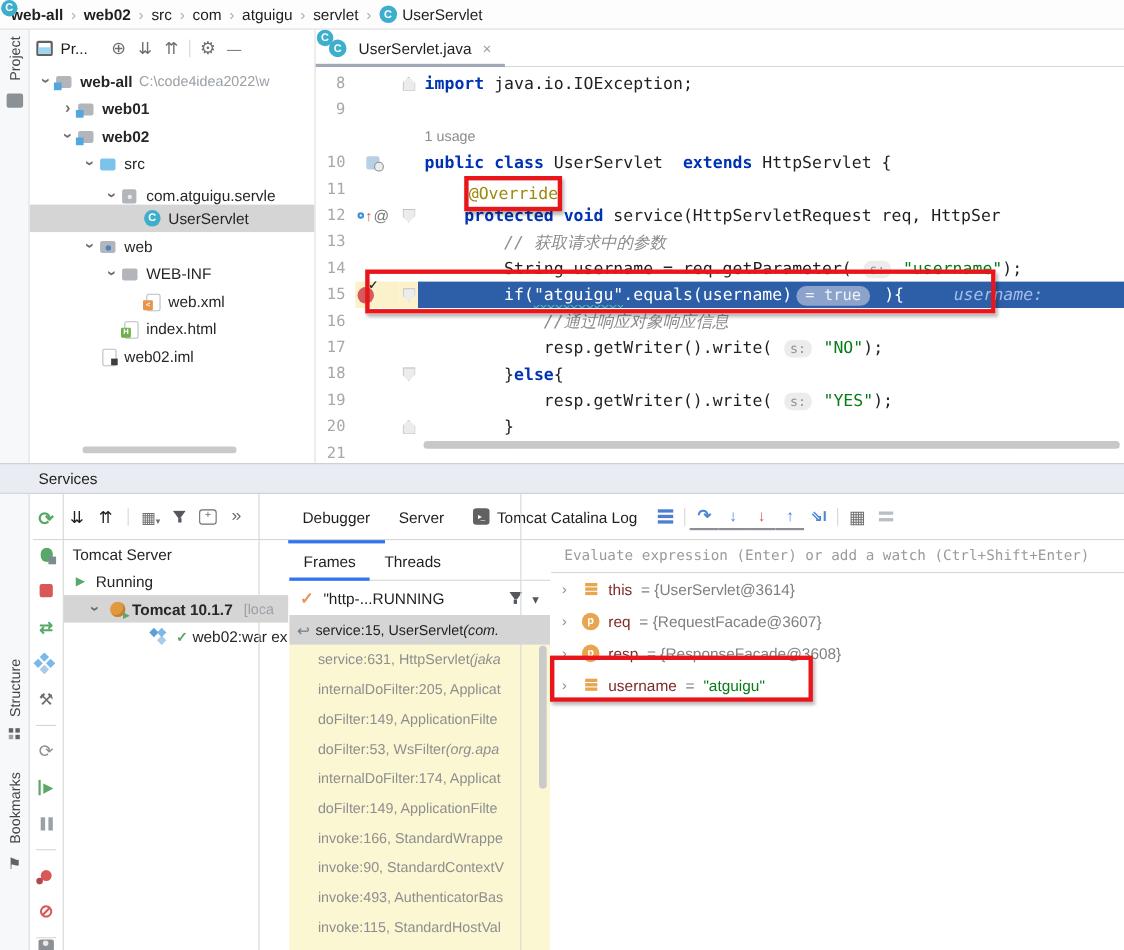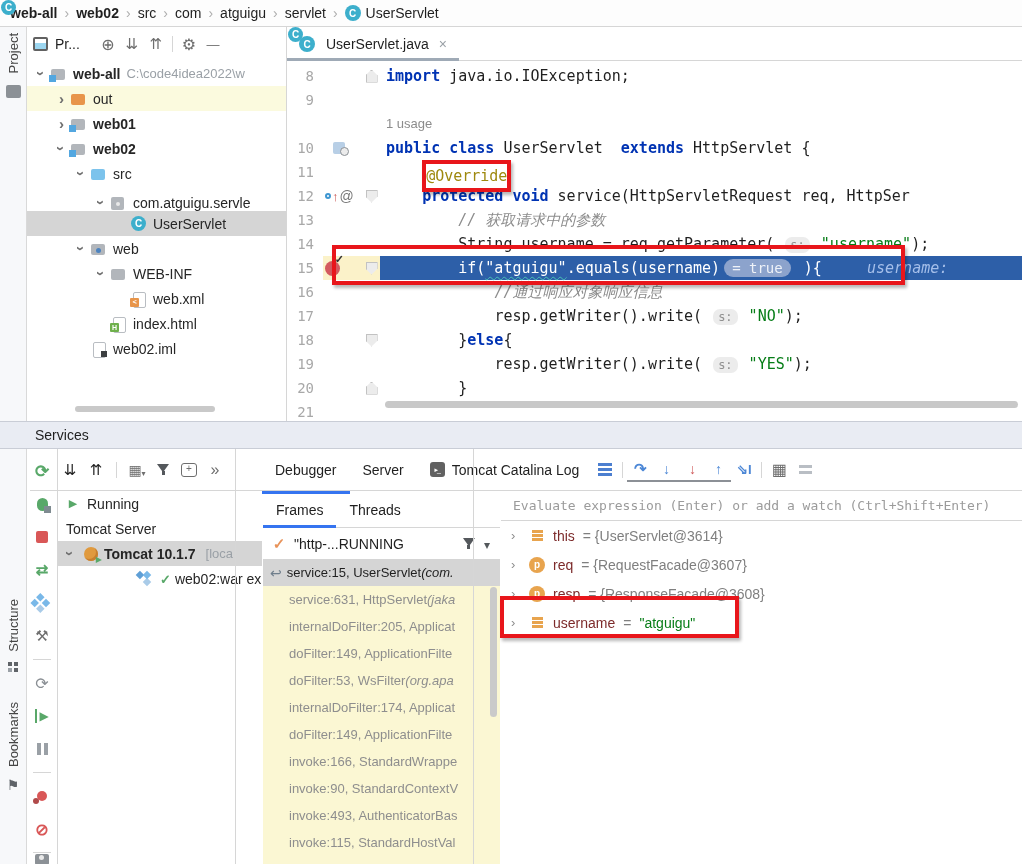--- a/index.html
+++ b/index.html
@@ -235,25 +235,20 @@
           <span class="hic" data-name="hide-icon"></span>
         </span>
     </div>
     <div id="project-tree" data-name="project-tree">
         <div class="trow" data-name="tree-item" style="padding-left: 6px;">
           <span class="chev open" data-name="chevron-down-icon"></span>
           <span class="tic" data-name="module-icon"></span>
           <span class="tlabel b" data-name="tree-item-label">web-all</span>
           <span class="textra" data-name="tree-item-path">C:\code4idea2022\w</span>
         </div>
-        <div class="trow cream" data-name="tree-item" style="padding-left: 26px;">
-          <span class="chev closed" data-name="chevron-right-icon"></span>
-          <span class="tic" data-name="folder-excluded-icon"></span>
-          <span class="tlabel" data-name="tree-item-label">out</span>
-        </div>
         <div class="trow" data-name="tree-item" style="padding-left: 26px;">
           <span class="chev closed" data-name="chevron-right-icon"></span>
           <span class="tic" data-name="module-icon"></span>
           <span class="tlabel b" data-name="tree-item-label">web01</span>
         </div>
         <div class="trow" data-name="tree-item" style="padding-left: 26px;">
           <span class="chev open" data-name="chevron-down-icon"></span>
           <span class="tic" data-name="module-icon"></span>
           <span class="tlabel b" data-name="tree-item-label">web02</span>
         </div>
@@ -450,28 +445,28 @@
         <span class="sic" data-name="collapse-all-icon"></span>
         <span class="hsep"></span>
         <span class="sic" data-name="group-by-icon"></span>
         <span class="sic" data-name="filter-icon"></span>
         <span class="sic" data-name="add-service-icon"></span>
         <span class="sic" data-name="more-icon"></span>
       </div>
     <div id="toolbar-border"></div>
 
     <div id="svc-tree" data-name="services-tree">
+      <div class="svcrow" data-name="services-tree-root" style="padding-left:8px;">
+        <span class="tlabel">Tomcat Server</span>
+      </div>
       <div class="svcrow" data-name="services-tree-status" style="padding-left:8px;gap:7px;">
         <span class="sic" style="width:14px;height:14px;" data-name="play-icon"></span>
         <span class="tlabel">Running</span>
       </div>
-      <div class="svcrow" data-name="services-tree-root" style="padding-left:8px;">
-        <span class="tlabel">Tomcat Server</span>
-      </div>
-      <div class="svcrow selected" data-name="services-tree-tomcat-server" style="padding-left:4px;gap:4px;">
+      <div class="svcrow selected" data-name="services-tree-tomcat-server" style="padding-left:20px;gap:4px;">
         <span class="chev open" data-name="chevron-down-icon"></span>
         <span data-name="tomcat-icon"></span>
         <span class="tlabel b">Tomcat 10.1.7</span>
         <span class="textra">[loca</span>
       </div>
       <div class="svcrow" data-name="services-tree-artifact" style="padding-left:78px;gap:4px;">
         <span data-name="artifact-icon"></span>
         <span data-name="check-icon"></span>
         <span class="tlabel">web02:war ex</span>
       </div>

